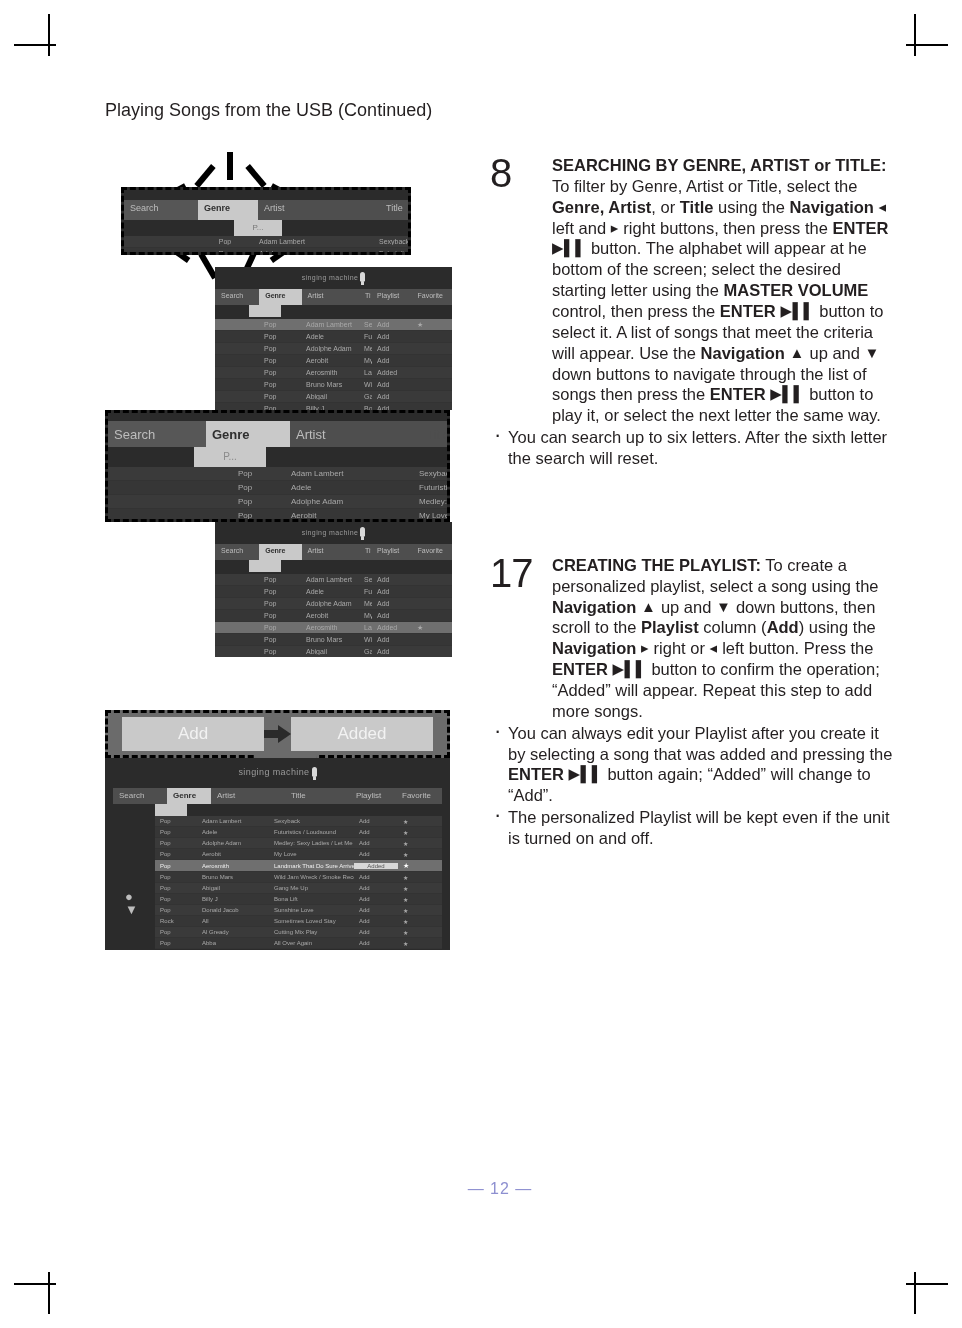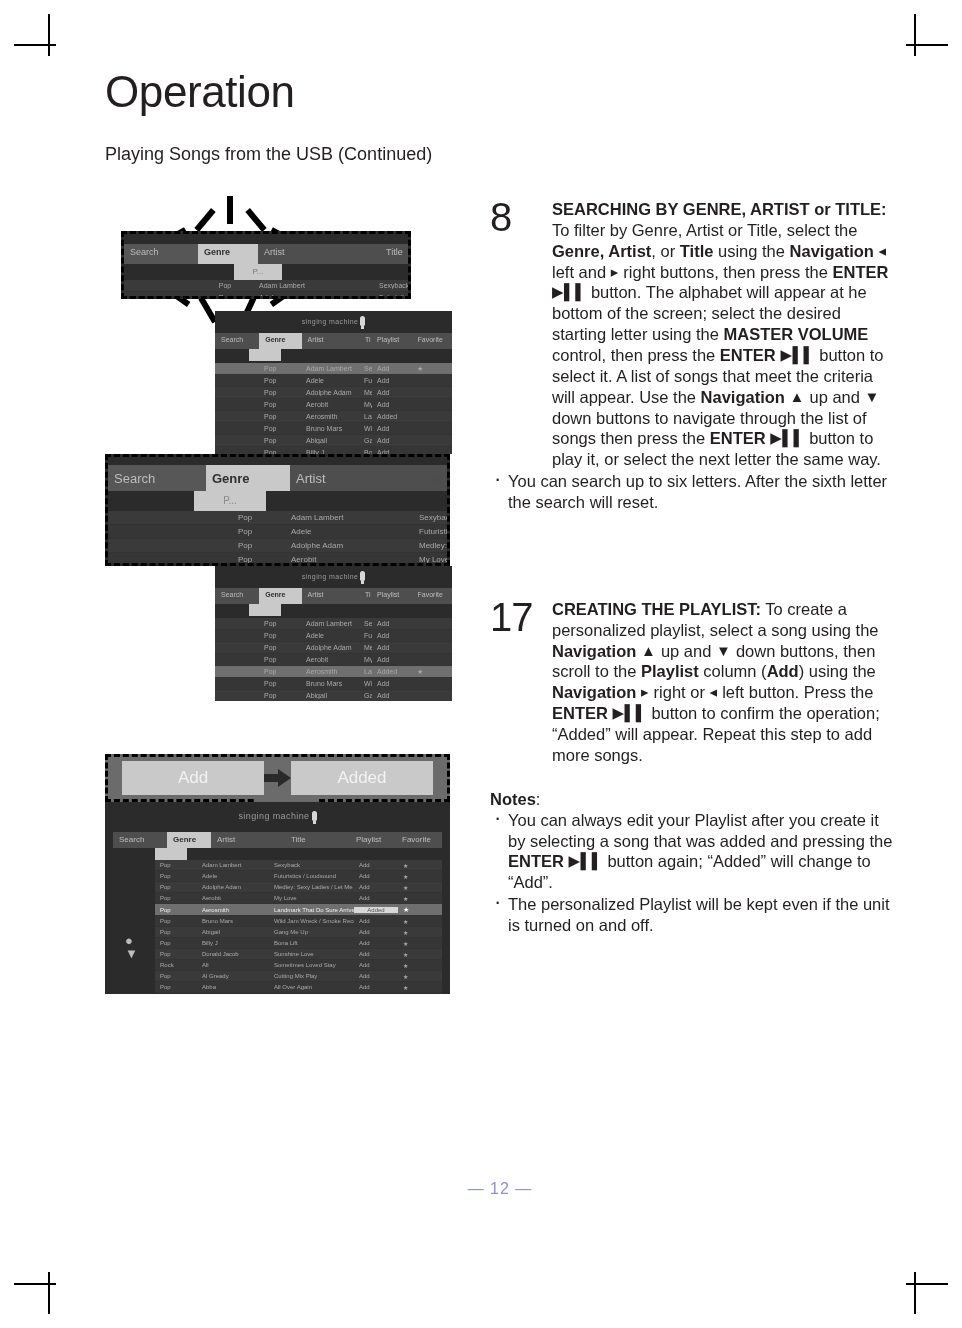--- a/index.html
+++ b/index.html
@@ -112,21 +112,20 @@
 <div class="crop h" style="left:14px;  top:44px;"></div>
 <div class="crop v" style="left:914px; top:14px;"></div>
 <div class="crop h" style="left:906px; top:44px;"></div>
 <div class="crop v" style="left:48px;  top:1272px;"></div>
 <div class="crop h" style="left:14px;  top:1283px;"></div>
 <div class="crop v" style="left:914px; top:1272px;"></div>
 <div class="crop h" style="left:906px; top:1283px;"></div>
 
 <div class="page">
 
-  <h1 class="title">Operation</h1>
   <div class="subtitle">Playing Songs from the USB (Continued)</div>
 
   <div class="cols">
 
     <div class="leftcol">
 
       <div style="position:absolute;left:0;top:0;width:360px;height:130px;">
 
         <div class="ray" style="left:122px;top:-3px;width:6px;height:28px;"></div>
         <div class="ray" style="left:97px;top:8px;width:6px;height:26px;transform:rotate(40deg);"></div>
@@ -483,23 +482,20 @@
         <div class="step-body"><b>SEARCHING BY GENRE, ARTIST or TITLE:</b> To filter by Genre, Artist or Title, select the <b>Genre, Artist</b>, or <b>Title</b> using the <b>Navigation</b> <span class="nt">◂</span> left and <span class="nt">▸</span> right buttons, then press the <b>ENTER</b> <span class="nt">▶▌▌</span> button. The alphabet will appear at he bottom of the screen; select the desired starting letter using the <b>MASTER VOLUME</b> control, then press the <b>ENTER</b> <span class="nt">▶▌▌</span> button to select it. A list of songs that meet the criteria will appear. Use the <b>Navigation</b> <span class="nt">▲</span> up and <span class="nt">▼</span> down buttons to navigate through the list of songs then press the <b>ENTER</b> <span class="nt">▶▌▌</span> button to play it, or select the next letter the same way.</div>
       </div>
       <ul class="notes">
         <li>You can search up to six letters. After the sixth letter the search will reset.</li>
       </ul>
 
       <div class="step" style="margin-top:86px;">
         <div class="step-num">17</div>
         <div class="step-body"><b>CREATING THE PLAYLIST:</b> To create a personalized playlist, select a song using the <b>Navigation</b> <span class="nt">▲</span> up and <span class="nt">▼</span> down buttons, then scroll to the <b>Playlist</b> column (<b>Add</b>) using the <b>Navigation</b> <span class="nt">▸</span> right or <span class="nt">◂</span> left button. Press the <b>ENTER</b> <span class="nt">▶▌▌</span> button to confirm the operation; “Added” will appear. Repeat this step to add more songs.</div>
       </div>
-      <div class="note-head" style="margin-top:24px;">
-        <b>Notes</b>:
-      </div>
       <ul class="notes">
         <li>You can always edit your Playlist after you create it by selecting a song that was added and pressing the <b>ENTER</b> <span class="nt">▶▌▌</span> button again; “Added” will change to “Add”.</li>
         <li>The personalized Playlist will be kept even if the unit is turned on and off.</li>
       </ul>
 
     </div>
 
   </div>
 
   <div class="pagenum" style="top:1110px;">— 12 —</div>

